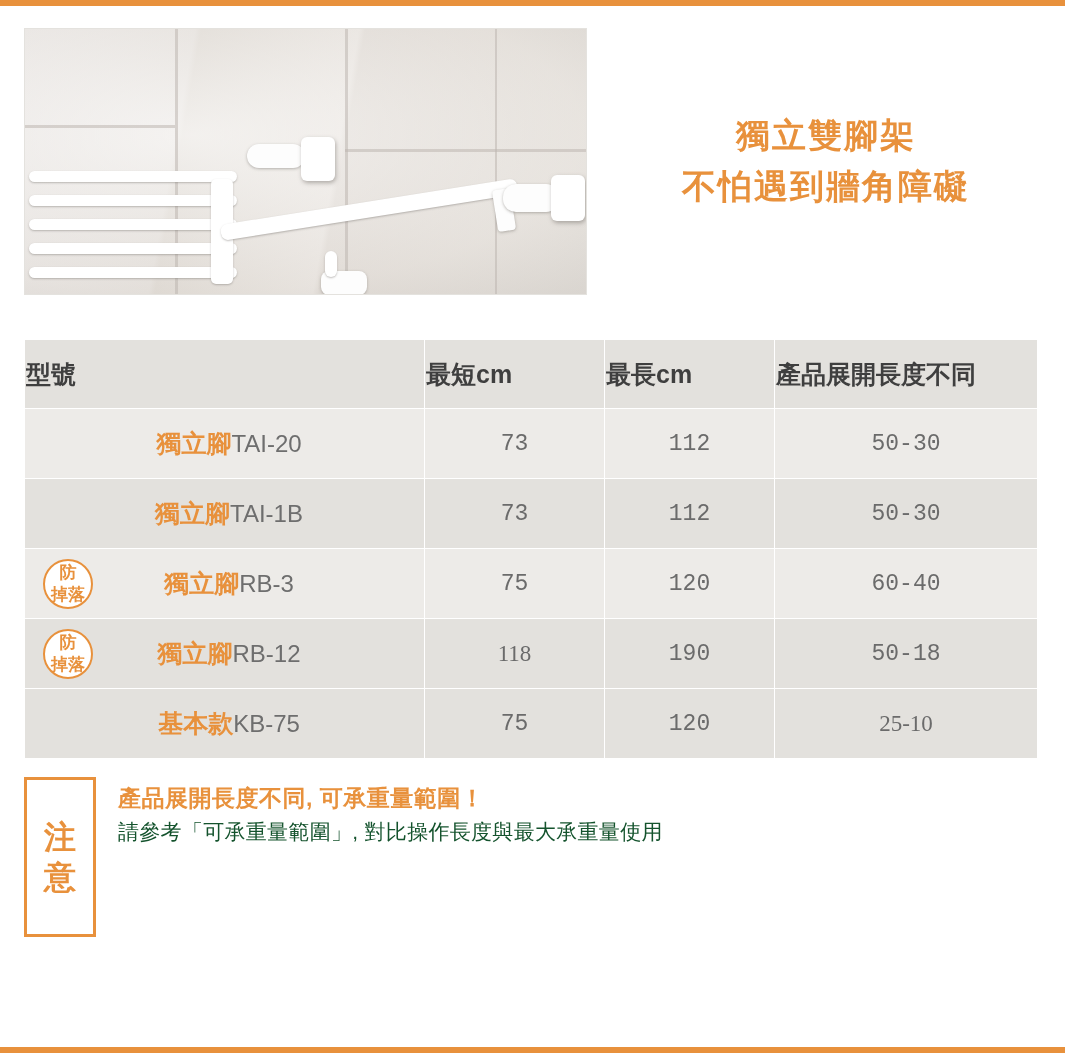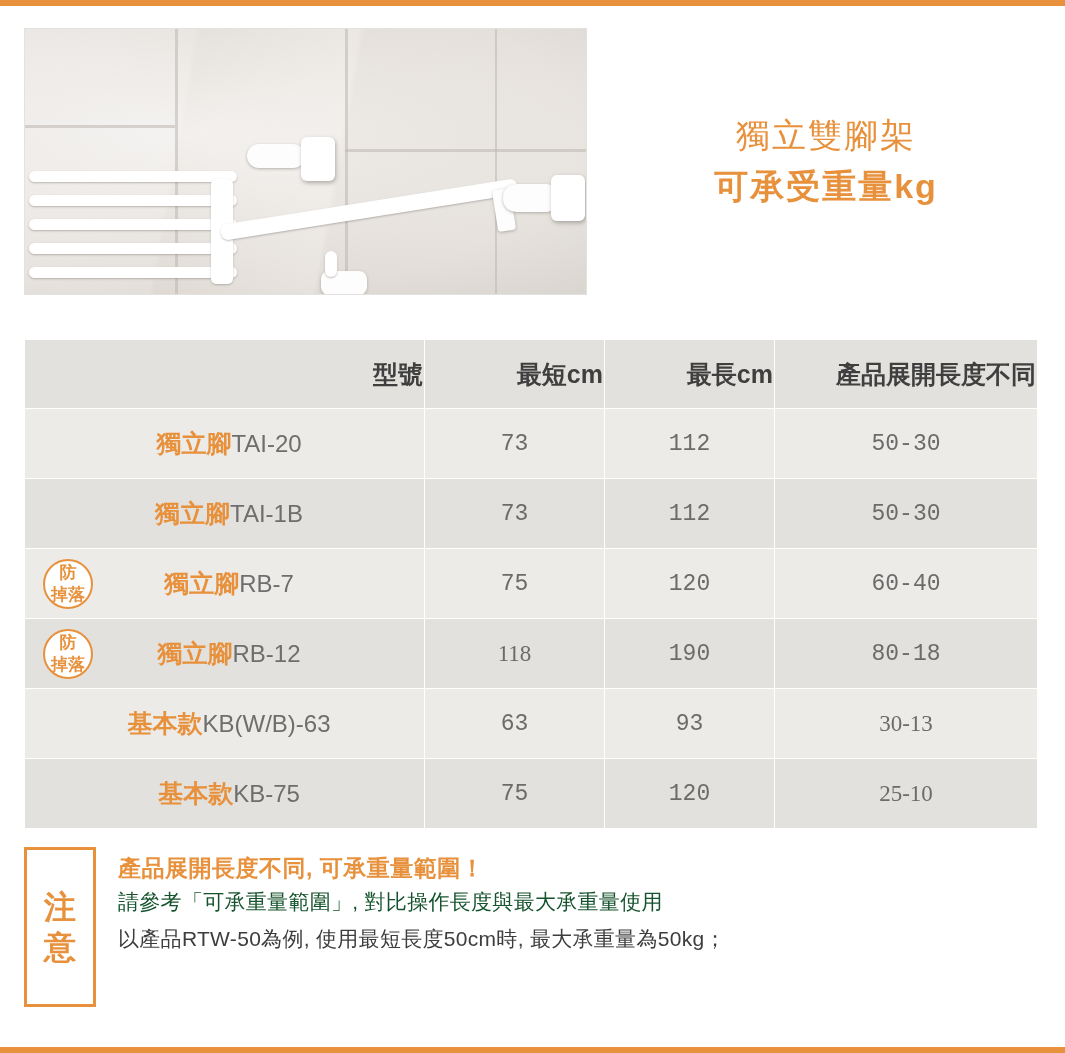--- a/index.html
+++ b/index.html
@@ -78,21 +78,21 @@
   }
 
   .hero-text {
     flex: 1;
     text-align: center;
     padding-top: 82px;
     color: #e8913c;
   }
   .hero-line1 {
     font-size: 34px;
-    font-weight: normal;
+    font-weight: bold;
     letter-spacing: 2px;
     line-height: 1.5;
   }
   .hero-line2 {
     font-size: 34px;
     font-weight: bold;
     letter-spacing: 2px;
     line-height: 1.5;
   }
 
@@ -103,21 +103,21 @@
     border-collapse: collapse;
     table-layout: fixed;
   }
   .spec-table th {
     background: #e3e1dd;
     color: #3f3f3f;
     font-size: 25px;
     font-weight: bold;
     height: 66px;
     border: 1px solid #ffffff;
-    text-align: right;
+    text-align: left;
   }
   .spec-table td {
     height: 67px;
     border: 1px solid #ffffff;
     text-align: center;
     font-size: 23px;
     color: #6b6b6b;
   }
   .spec-table tr.row-odd td { background: #edebe8; }
   .spec-table tr.row-even td { background: #e3e1dd; }
@@ -247,21 +247,21 @@
         <div class="bracket" style="left:478px; top:155px; width:56px; height:28px; border-radius:13px;"></div>
         <div class="wallplate" style="left:526px; top:146px; width:34px; height:46px;"></div>
 
         <div class="bracket" style="left:296px; top:242px; width:46px; height:24px; border-radius:8px;"></div>
         <div class="bar" style="left:300px; top:222px; width:12px; height:26px;"></div>
       </div>
     </div>
 
     <div class="hero-text">
       <div class="hero-line1">獨立雙腳架</div>
-      <div class="hero-line2">可承受重量kg</div>
+      <div class="hero-line2">不怕遇到牆角障礙</div>
     </div>
   </div>
 
   <table class="spec-table">
     <colgroup>
       <col class="col-model">
         <col class="col-min">
         <col class="col-max">
         <col class="col-load">
     </colgroup>
@@ -289,62 +289,53 @@
         <td class="val-gray">73</td>
         <td class="val-gray">112</td>
         <td class="val-gray">50-30</td>
       </tr>
       <tr class="row-odd">
         <td class="model-cell">
           <span class="badge">
             <span>防</span>
             <span>掉落</span>
           </span>
-          <span class="model-prefix">獨立腳</span><span class="model-code">RB-7</span>
+          <span class="model-prefix">獨立腳</span><span class="model-code">RB-3</span>
         </td>
         <td class="val-gray">75</td>
         <td class="val-gray">120</td>
         <td class="val-gray">60-40</td>
       </tr>
       <tr class="row-even">
         <td class="model-cell">
           <span class="badge">
             <span>防</span>
             <span>掉落</span>
           </span>
           <span class="model-prefix">獨立腳</span><span class="model-code">RB-12</span>
         </td>
         <td class="val-orange">118</td>
         <td class="val-gray">190</td>
-        <td class="val-gray">80-18</td>
-      </tr>
-      <tr class="row-odd">
-        <td class="model-cell">
-          <span class="model-prefix">基本款</span><span class="model-code">KB(W/B)-63</span>
-        </td>
-        <td class="val-gray">63</td>
-        <td class="val-gray">93</td>
-        <td class="val-orange">30-13</td>
+        <td class="val-gray">50-18</td>
       </tr>
       <tr class="row-even">
         <td class="model-cell">
           <span class="model-prefix">基本款</span><span class="model-code">KB-75</span>
         </td>
         <td class="val-gray">75</td>
         <td class="val-gray">120</td>
         <td class="val-orange">25-10</td>
       </tr>
     </tbody>
   </table>
 
   <div class="note">
     <div class="note-label">
       <span>注</span>
       <span>意</span>
     </div>
     <div class="note-body">
       <div class="note-title">產品展開長度不同, 可承重量範圍！</div>
       <div class="note-sub">請參考「可承重量範圍」, 對比操作長度與最大承重量使用</div>
-      <div class="note-p">以產品RTW-50為例, 使用最短長度50cm時, 最大承重量為50kg；</div>
     </div>
   </div>
 
 </div>
 
 </body></html>

